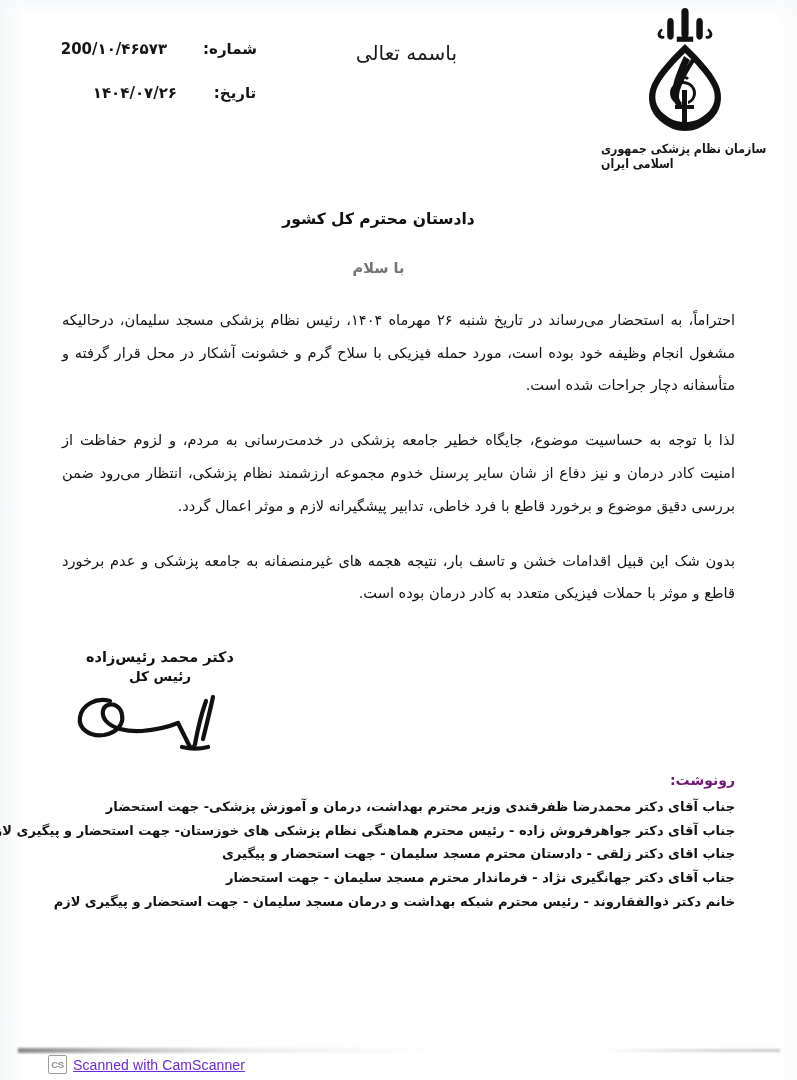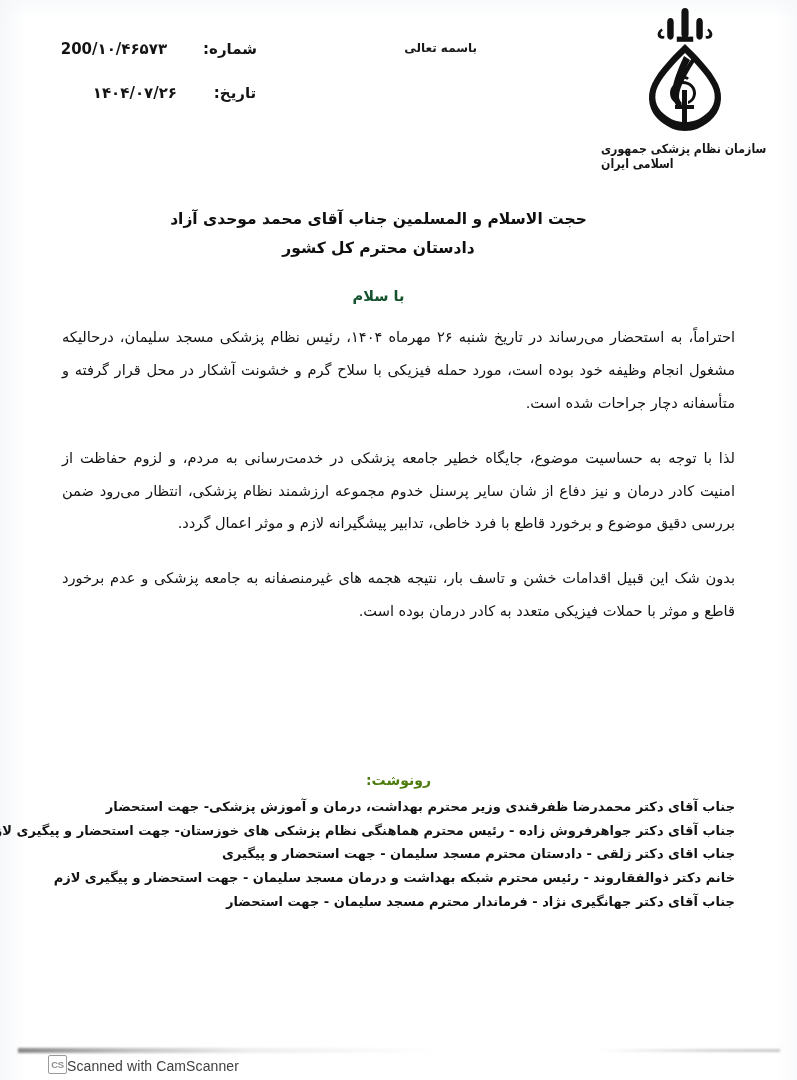--- a/index.html
+++ b/index.html
@@ -48,23 +48,23 @@
     margin-top: 1px;
     font-size: 11px;
     font-weight: 700;
     letter-spacing: -0.2px;
     color: #151515;
     transform: scaleY(1.15);
   }
   #basmala {
     position: absolute;
     top: 41px;
-    right: 320px;
-    font-size: 12px;
-    font-weight: 700;
+    right: 340px;
+    font-size: 20px;
+    font-weight: 400;
     color: #1a1a1a;
   }
   .meta-row {
     position: absolute;
     display: flex;
     align-items: baseline;
     gap: 36px;
     font-size: 15px;
     font-weight: 600;
     color: #141414;
@@ -91,24 +91,24 @@
     margin: 0 auto;
     padding-right: 40px;
   }
   #addressee .line2 { display: block; }
   #greeting {
     margin-top: 26px;
     text-align: center;
     padding-right: 40px;
     font-size: 14.5px;
     font-weight: 700;
-    color: #14532d;
+    color: #737373;
   }
   #paragraphs {
-    margin-top: 17px;
+    margin-top: 28px;
   }
   .para {
     font-size: 14.6px;
     line-height: 2.25;
     text-align: justify;
     text-align-last: right;
     color: #121212;
     margin: 0 0 22px 0;
     font-weight: 500;
   }
@@ -143,23 +143,22 @@
   #cc-block {
     position: absolute;
     top: 772px;
     left: 62px;
     right: 62px;
     text-align: right;
   }
   #cc-heading {
     font-size: 14px;
     font-weight: 700;
-    color: #4d7c0f;
+    color: #701a75;
     margin-bottom: 7px;
-    text-align: center;
   }
   .cc-item {
     font-size: 13px;
     font-weight: 700;
     color: #121212;
     line-height: 1.82;
     white-space: nowrap;
   }
 
   
@@ -193,43 +192,45 @@
       rgba(255,255,255,0) 0%,
       rgba(140,140,140,0.35) 60%,
       rgba(120,120,120,0.4) 100%);
     filter: blur(1px);
   }
   #camscanner {
     position: absolute;
     left: 8px;
     top: 9px;
     display: flex;
-    align-items: flex-end;
+    align-items: center;
+    gap: 6px;
     direction: ltr;
     padding-left: 40px;
   }
   #cs-badge {
     display: inline-flex;
     align-items: center;
     justify-content: center;
     width: 17px;
     height: 17px;
     border: 1.5px solid #9a9a9a;
     border-radius: 2px;
     font-size: 9.5px;
     font-weight: 700;
     color: #8e8e8e;
     letter-spacing: -0.4px;
     font-family: "Liberation Sans", sans-serif;
   }
   #cs-text {
     font-family: "Liberation Sans", sans-serif;
     font-size: 14px;
-    color: #404040;
+    color: #6d28d9;
     letter-spacing: 0.1px;
+    text-decoration: underline;
   }
 </style>
 </head>
 <body>
 
 <div id="page">
 
   <div id="scan-tint"></div>
 
   <div id="header">
@@ -269,41 +270,52 @@
 
     <div class="meta-row" id="meta-date">
       <span class="meta-label">تاریخ:</span>
       <span class="meta-value">۱۴۰۴/۰۷/۲۶</span>
     </div>
   </div>
 
   <div id="letter-body">
 
     <div id="addressee">
-      <span>حجت الاسلام و المسلمین جناب آقای محمد موحدی آزاد</span>
       <span class="line2">دادستان محترم کل کشور</span>
     </div>
 
     <div id="greeting">با سلام</div>
 
     <div id="paragraphs">
       <p class="para">احتراماً، به استحضار می‌رساند در تاریخ شنبه ۲۶ مهرماه ۱۴۰۴، رئیس نظام پزشکی مسجد سلیمان، درحالیکه مشغول انجام وظیفه خود بوده است، مورد حمله فیزیکی با سلاح گرم و خشونت آشکار در محل قرار گرفته و متأسفانه دچار جراحات شده است.</p>
       <p class="para">لذا با توجه به حساسیت موضوع، جایگاه خطیر جامعه پزشکی در خدمت‌رسانی به مردم، و لزوم حفاظت از امنیت کادر درمان و نیز دفاع از شان سایر پرسنل خدوم مجموعه ارزشمند نظام پزشکی، انتظار می‌رود ضمن بررسی دقیق موضوع و برخورد قاطع با فرد خاطی، تدابیر پیشگیرانه لازم و موثر اعمال گردد.</p>
       <p class="para">بدون شک این قبیل اقدامات خشن و تاسف بار، نتیجه هجمه های غیرمنصفانه به جامعه پزشکی و عدم برخورد قاطع و موثر با حملات فیزیکی متعدد به کادر درمان بوده است.</p>
     </div>
   </div>
 
+  <div id="signature-block">
+    <div id="sig-name">دکتر محمد رئیس‌زاده</div>
+    <div id="sig-title">رئیس کل</div>
+    <svg id="sig-mark" width="180" height="64" viewBox="0 0 180 64">
+      <g fill="none" stroke="#111" stroke-width="4.2" stroke-linecap="round" stroke-linejoin="round">
+        <path d="M40 14 C26 10 12 18 10 30 C8 42 20 50 34 48 C46 46 54 38 52 28 C51 20 44 16 38 18 C32 20 31 28 36 34 C42 41 56 45 72 44 C86 43 98 40 108 36"></path>
+        <path d="M108 36 C112 44 116 52 119 58 C121 62 124 61 125 57 C127 46 131 28 136 14"></path>
+        <path d="M143 10 C140 24 136 40 133 52"></path>
+        <path d="M112 60 C120 62 130 62 138 60"></path>
+      </g>
+    </svg>
+  </div>
 
   <div id="cc-block">
     <div id="cc-heading">رونوشت:</div>
     <div class="cc-item">جناب آقای دکتر محمدرضا ظفرقندی وزیر محترم بهداشت، درمان و آموزش پزشکی- جهت استحضار</div>
     <div class="cc-item">جناب آقای دکتر جواهرفروش زاده - رئیس محترم هماهنگی نظام پزشکی های خوزستان- جهت استحضار و پیگیری لازم</div>
     <div class="cc-item">جناب اقای دکتر زلقی - دادستان محترم مسجد سلیمان - جهت استحضار و پیگیری</div>
+    <div class="cc-item">جناب آقای دکتر جهانگیری نژاد - فرماندار محترم مسجد سلیمان - جهت استحضار</div>
     <div class="cc-item">خانم دکتر ذوالفقاروند - رئیس محترم شبکه بهداشت و درمان مسجد سلیمان - جهت استحضار و پیگیری لازم</div>
-    <div class="cc-item">جناب آقای دکتر جهانگیری نژاد - فرماندار محترم مسجد سلیمان - جهت استحضار</div>
   </div>
 
   <div id="scan-footer">
     <div id="scan-smudge"></div>
     <div id="scan-smudge2"></div>
     <div id="camscanner">
       <span id="cs-badge">CS</span>
       <span id="cs-text">Scanned with CamScanner</span>
     </div>
   </div>

